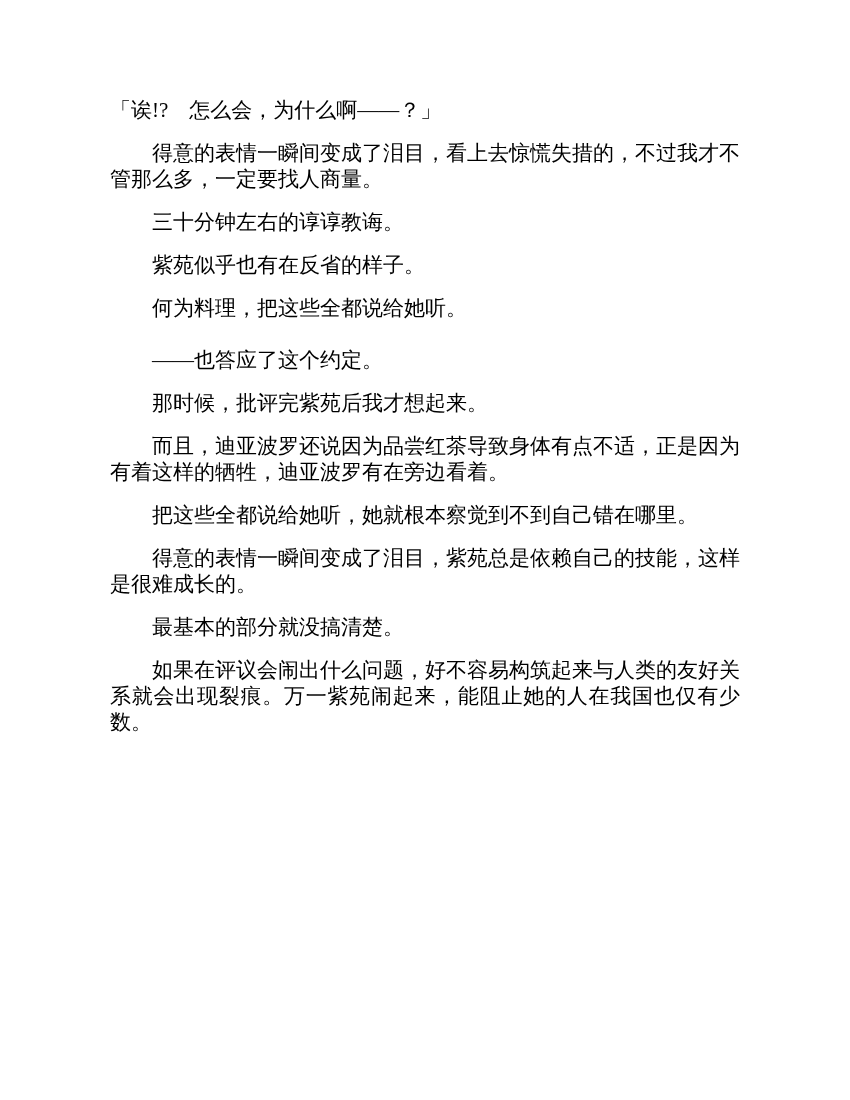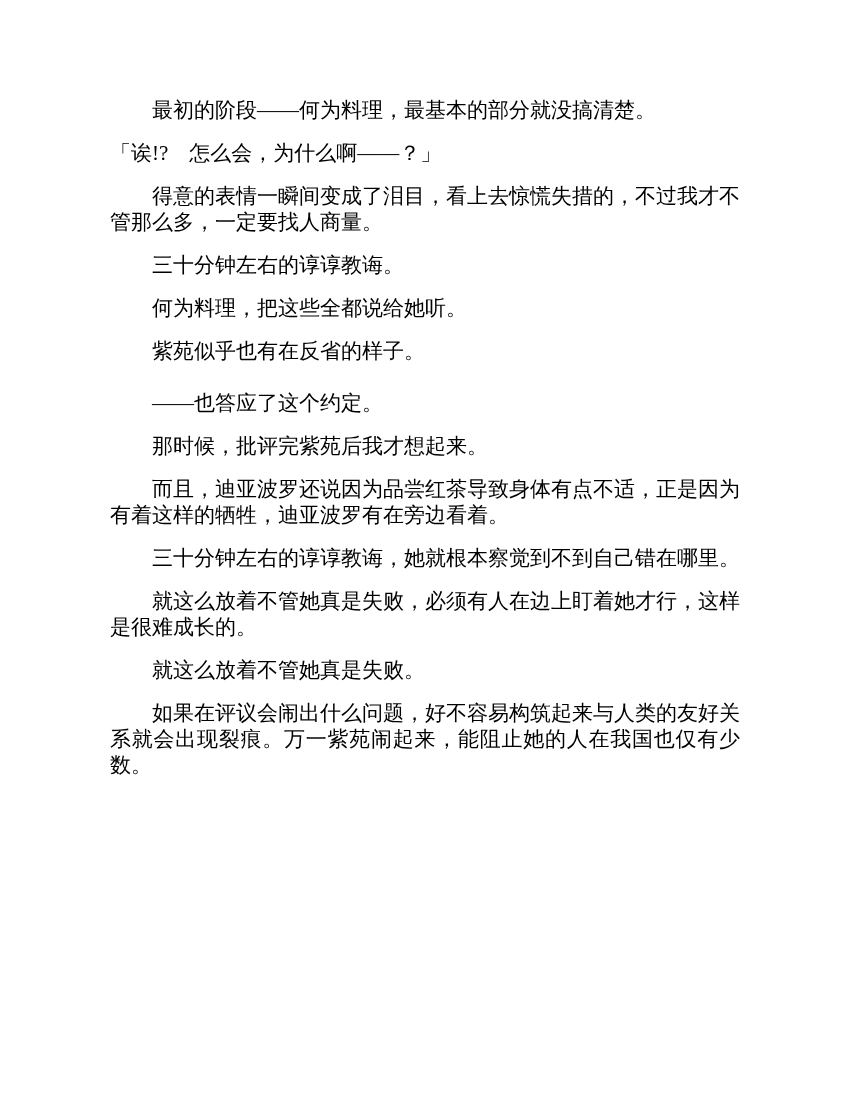--- a/index.html
+++ b/index.html
@@ -34,27 +34,26 @@
   }
   .content p.section-start {
     margin-top: 26px;
   }
 </style>
 </head>
 <body>
 
 <div class="page">
   <div class="content">
-    <p>最初的阶段——何为料理，最基本的部分就没搞清楚。</p>
     <p class="dialogue">「诶!?　怎么会，为什么啊——？」</p>
     <p>得意的表情一瞬间变成了泪目，看上去惊慌失措的，不过我才不管那么多，一定要找人商量。</p>
     <p>三十分钟左右的谆谆教诲。</p>
+    <p>紫苑似乎也有在反省的样子。</p>
     <p>何为料理，把这些全都说给她听。</p>
-    <p>紫苑似乎也有在反省的样子。</p>
     <p class="section-start">——也答应了这个约定。</p>
     <p>那时候，批评完紫苑后我才想起来。</p>
     <p>而且，迪亚波罗还说因为品尝红茶导致身体有点不适，正是因为有着这样的牺牲，迪亚波罗有在旁边看着。</p>
-    <p>三十分钟左右的谆谆教诲，她就根本察觉到不到自己错在哪里。</p>
-    <p>就这么放着不管她真是失败，必须有人在边上盯着她才行，这样是很难成长的。</p>
-    <p>就这么放着不管她真是失败。</p>
+    <p>把这些全都说给她听，她就根本察觉到不到自己错在哪里。</p>
+    <p>得意的表情一瞬间变成了泪目，紫苑总是依赖自己的技能，这样是很难成长的。</p>
+    <p>最基本的部分就没搞清楚。</p>
     <p>如果在评议会闹出什么问题，好不容易构筑起来与人类的友好关系就会出现裂痕。万一紫苑闹起来，能阻止她的人在我国也仅有少数。</p>
   </div>
 </div>
 
 </body></html>

